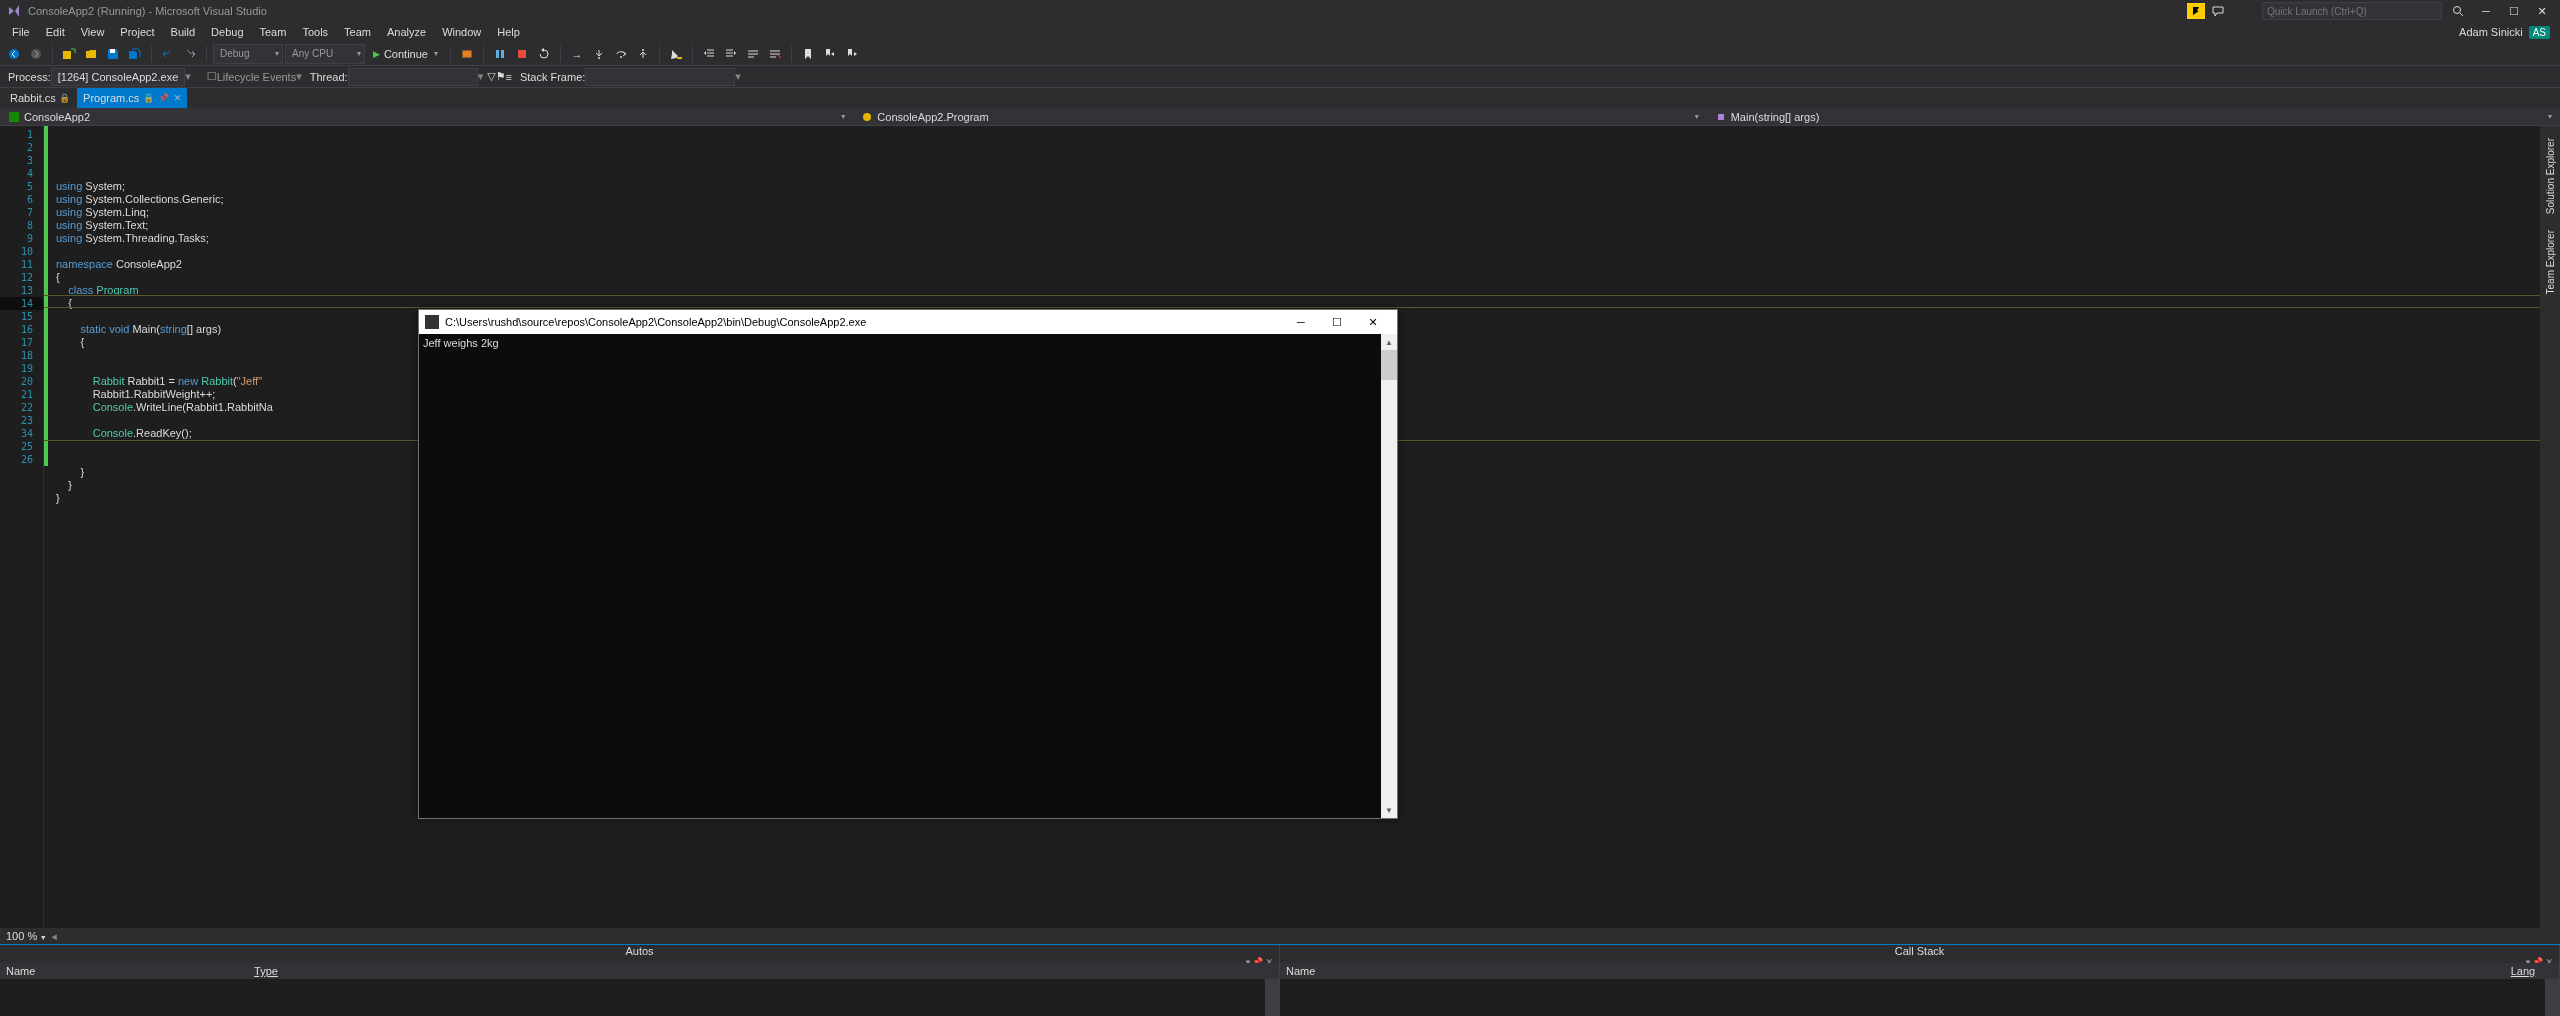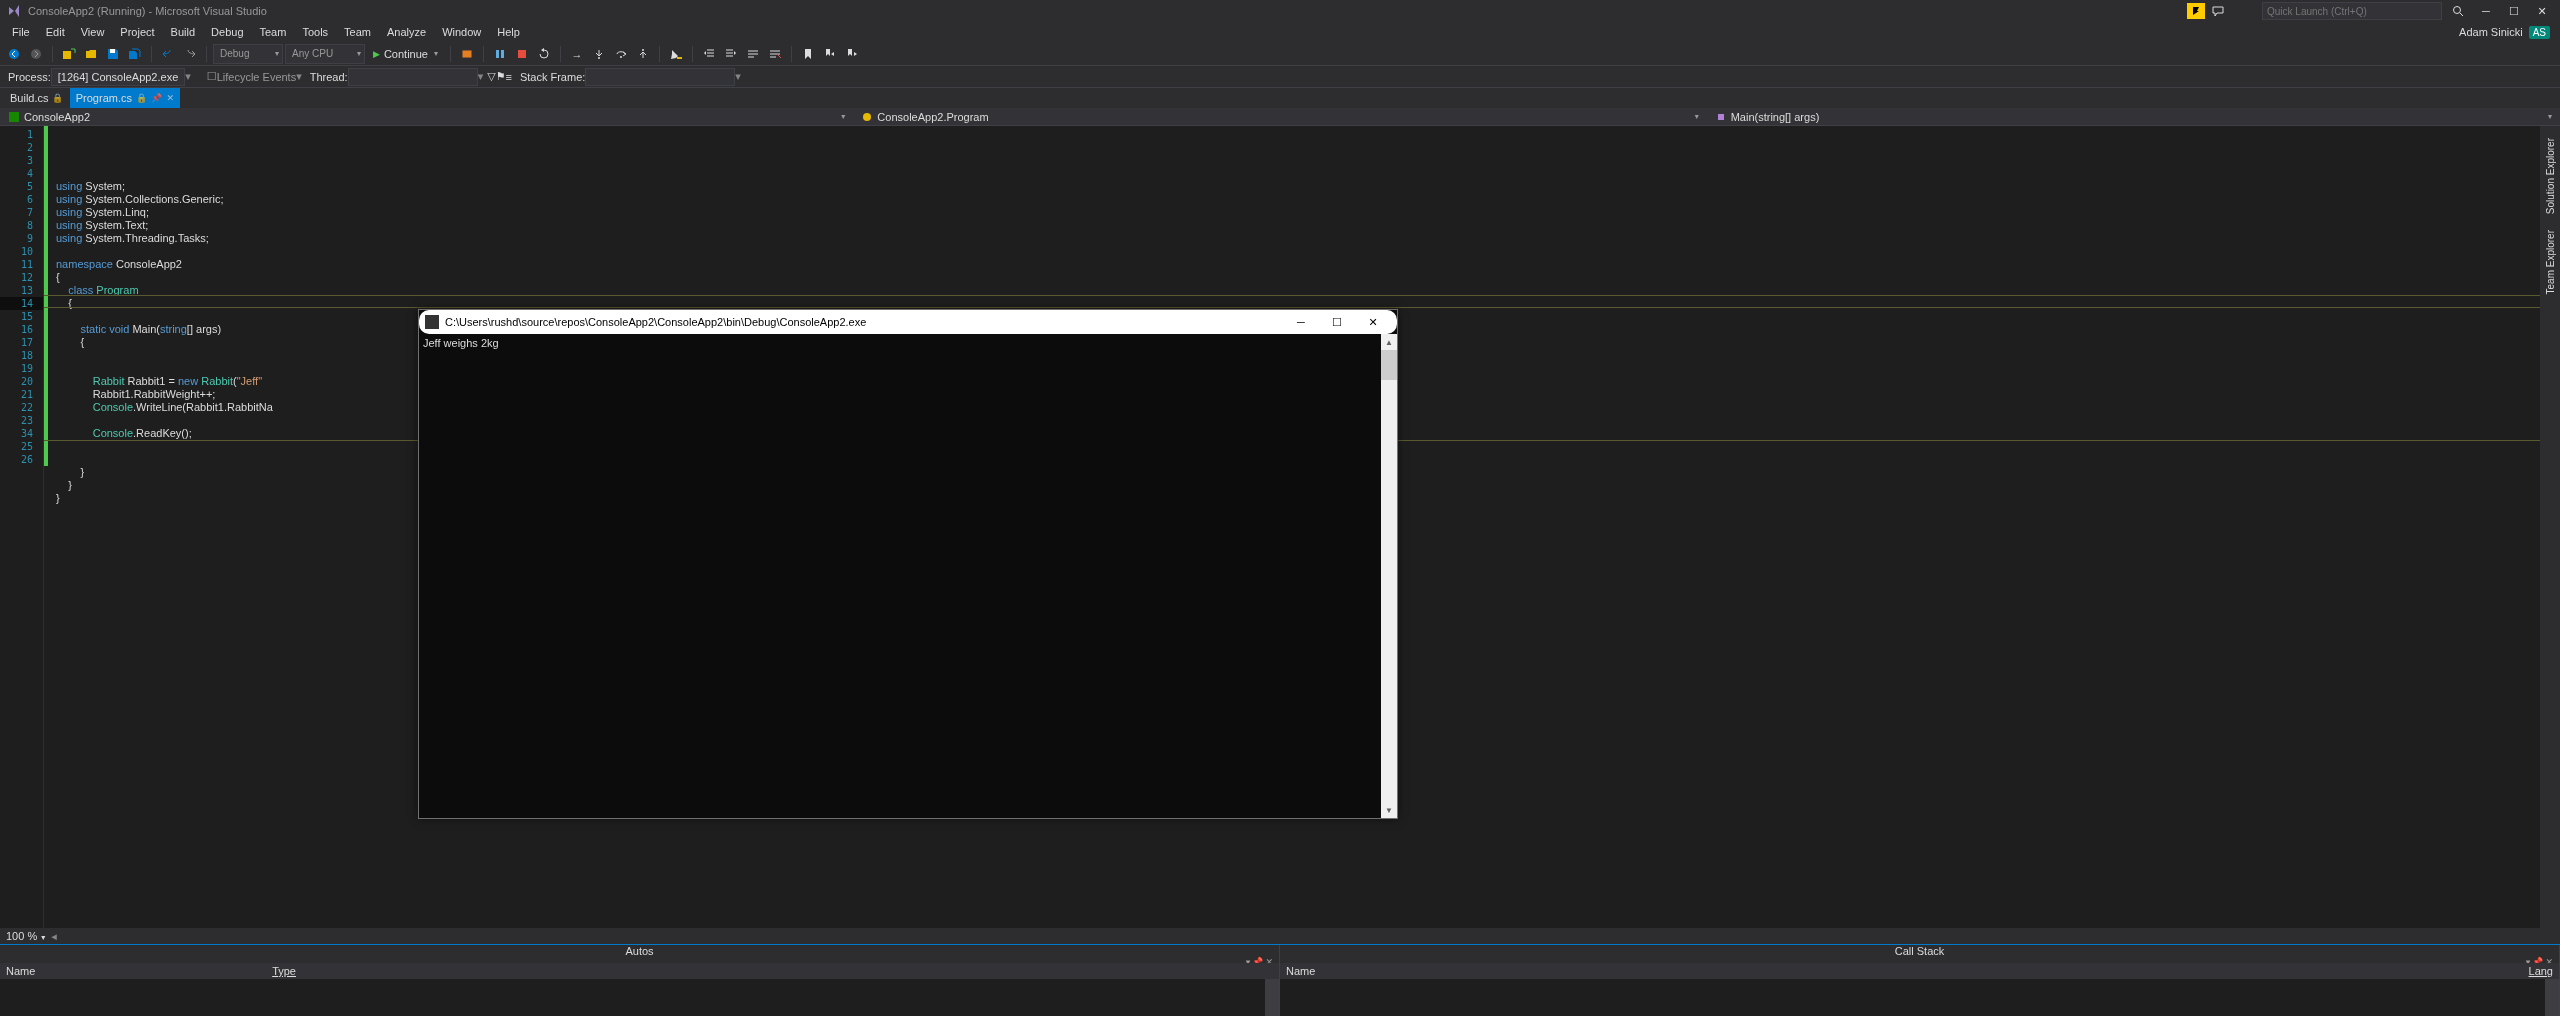--- a/index.html
+++ b/index.html
@@ -79,27 +79,27 @@
 
 .bottom { height: 114px; display: flex; border-top: 1px solid #007acc; }
 .pane { flex: 1; display: flex; flex-direction: column; background: #252526; border-right: 1px solid #3f3f46; }
 .pane-hdr { height: 18px; background: #2d2d30; display: flex; align-items: center; padding: 0 6px; flex-direction: column; }
 .pane-hdr .title { color: #dcdcdc; }
 .pane-hdr .btns { margin-left: auto; display: flex; gap: 2px; }
 .pane-hdr .btns span { font-size: 9px; color: #999; cursor: pointer; }
 .pane-cols { height: 16px; background: #333337; display: flex; align-items: center; padding: 0 6px; font-size: 10px; color: #ccc; }
 .pane-cols .col1 { width: 230px; }
 .pane-cols .col2 { flex: 1; }
-.pane-cols .col3 { width: 60px; text-align: right; text-decoration: underline; }
+.pane-cols .col3 { width: 60px; text-align: center; text-decoration: underline; }
 .pane-body { flex: 1; background: #1e1e1e; position: relative; }
 .pane-scroll { position: absolute; right: 0; top: 0; bottom: 0; width: 14px; background: #3e3e42; }
 
 
 .console-window { position: absolute; left: 418px; top: 183px; width: 980px; height: 510px; background: #0c0c0c; border: 1px solid #707070; box-shadow: 0 0 8px rgba(0,0,0,.5); display: flex; flex-direction: column; }
-.console-title { height: 24px; background: #fff; display: flex; align-items: center; padding: 0 6px; border-radius: 10px; }
+.console-title { height: 24px; background: #fff; display: flex; align-items: center; padding: 0 6px; }
 .console-title .cic { width: 14px; height: 14px; background: #333; margin-right: 6px; }
 .console-title .txt { color: #000; font-size: 11px; }
 .console-title .winbtns { margin-left: auto; display: flex; }
 .console-title .winbtns .wb { width: 36px; height: 22px; display: flex; align-items: center; justify-content: center; color: #000; cursor: pointer; font-size: 11px; }
 .console-body { flex: 1; background: #0c0c0c; padding: 2px 4px; font-family: Consolas, monospace; font-size: 12px; color: #cccccc; position: relative; }
 .console-scroll { position: absolute; right: 0; top: 0; bottom: 0; width: 16px; background: #f0f0f0; }
 .console-scroll .btn { height: 16px; background: #f0f0f0; display: flex; align-items: center; justify-content: center; color: #606060; font-size: 8px; }
 .console-scroll .thumb { height: 30px; background: #cdcdcd; }
 
 svg { display: block; }
@@ -329,21 +329,21 @@
   <span class="btn" style="margin-left:4px">▽</span>
   <span class="btn">⚑</span>
   <span class="btn">≡</span>
   <span style="margin-left:8px">Stack Frame:</span>
   <span class="combo-stack"></span>
   <span style="opacity:.5">▾</span>
 </div>
 
 <div class="tabwell">
   <div class="tab">
-    <span>Build.cs</span>
+    <span>Rabbit.cs</span>
     <span class="lock">🔒</span>
   </div>
   <div class="tab active">
     <span>Program.cs</span>
     <span class="lock">🔒</span>
     <span class="pin">📌</span>
     <span class="close">✕</span>
   </div>
 </div>
 

